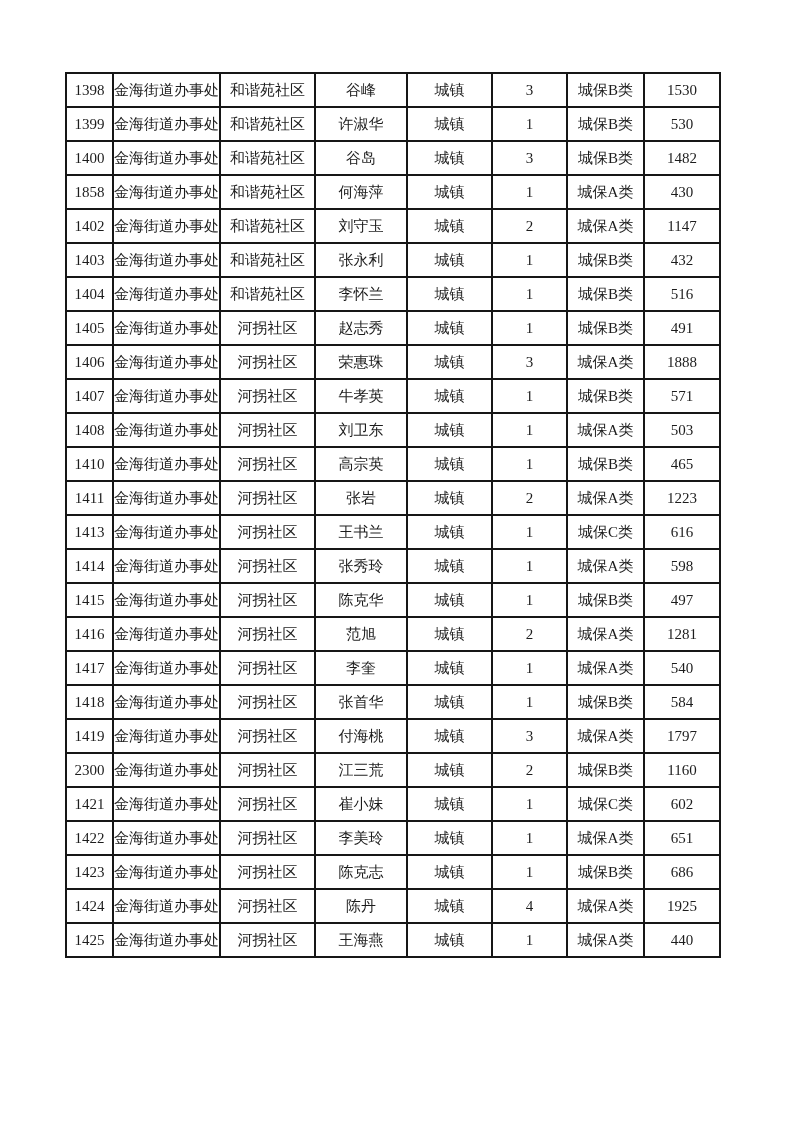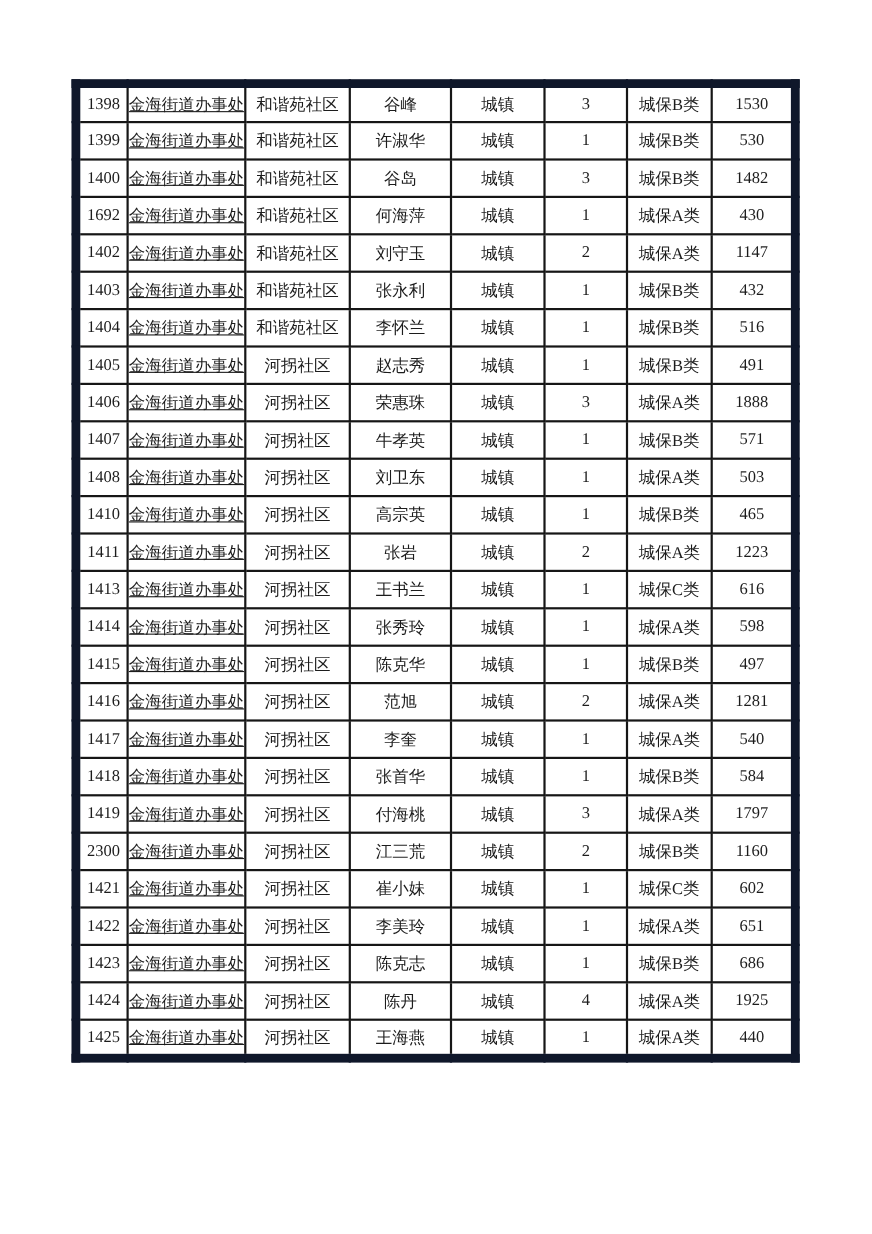--- a/index.html
+++ b/index.html
@@ -14,41 +14,40 @@
     background: #ffffff;
     overflow: hidden;
     font-family: "Liberation Serif", "DejaVu Serif", serif;
   }
   table.benefits {
     position: absolute;
     left: 65px;
     top: 72px;
     border-collapse: collapse;
     table-layout: fixed;
-    border: 8px solid #0f172a;
+    border: 1px solid #0f172a;
     padding-left: 20px;
   }
   table.benefits td {
     border: 2px solid #161616;
     padding: 0;
     height: 30px;
     text-align: center;
     vertical-align: middle;
     font-size: 15px;
     color: #1c1c1c;
     overflow: hidden;
     white-space: nowrap;
   }
   table.benefits tr {
     height: 34px;
   }
   
   table.benefits td.cell-office {
     text-align: left;
-    text-decoration: underline;
   }
   col.c-serial    { width: 47px; }
   col.c-office    { width: 98px; }
   col.c-community { width: 95px; }
   col.c-name      { width: 92px; }
   col.c-residence { width: 85px; }
   col.c-count     { width: 75px; }
   col.c-category  { width: 77px; }
   col.c-amount    { width: 76px; }
 </style>
@@ -92,21 +91,21 @@
     <td class="cell-serial">1400</td>
     <td class="cell-office">金海街道办事处</td>
     <td class="cell-community">和谐苑社区</td>
     <td class="cell-name">谷岛</td>
     <td class="cell-residence">城镇</td>
     <td class="cell-count">3</td>
     <td class="cell-category">城保B类</td>
     <td class="cell-amount">1482</td>
   </tr>
         <tr>
-    <td class="cell-serial">1692</td>
+    <td class="cell-serial">1858</td>
     <td class="cell-office">金海街道办事处</td>
     <td class="cell-community">和谐苑社区</td>
     <td class="cell-name">何海萍</td>
     <td class="cell-residence">城镇</td>
     <td class="cell-count">1</td>
     <td class="cell-category">城保A类</td>
     <td class="cell-amount">430</td>
   </tr>
         <tr>
     <td class="cell-serial">1402</td>

